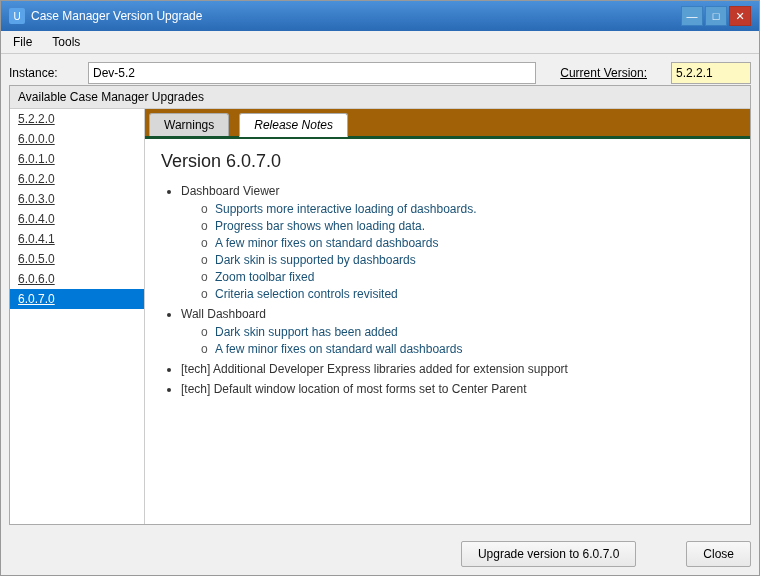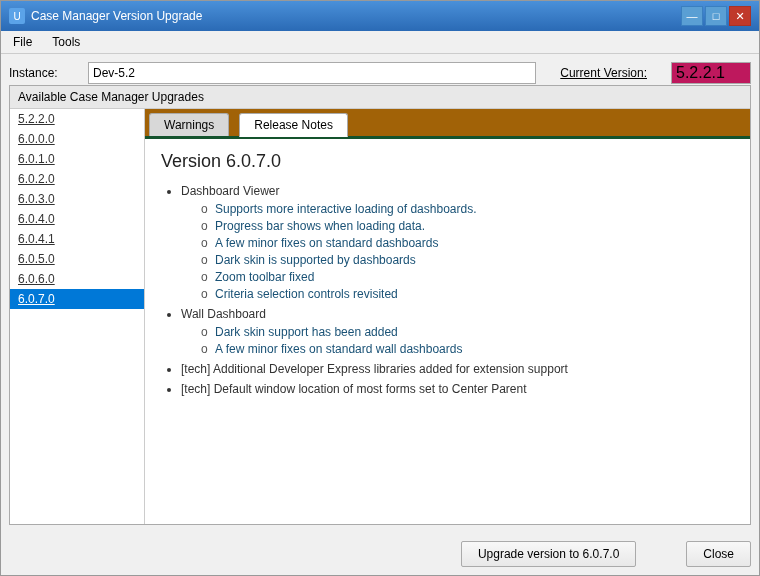--- a/index.html
+++ b/index.html
@@ -106,23 +106,23 @@
     }
     .version-label {
       font-size: 12px;
       white-space: nowrap;
       text-decoration: underline;
     }
     .version-input {
       width: 80px;
       height: 22px;
       border: 1px solid #aaa;
-      background: #be185d;
+      background: #fef9c3;
       padding: 2px 4px;
-      font-size: 16px;
+      font-size: 12px;
     }
     .main-panel {
       border: 1px solid #aaa;
       background: #f5f5f5;
       flex: 1;
       display: flex;
       flex-direction: column;
       overflow: hidden;
     }
     .panel-header {
@@ -177,20 +177,21 @@
       cursor: pointer;
       font-size: 12px;
       border-bottom: none;
       border-radius: 3px 3px 0 0;
     }
     .tab.active {
       background: white;
       border-bottom: 1px solid white;
       margin-bottom: -1px;
       z-index: 1;
+      font-style: italic;
     }
     .tab-content {
       flex: 1;
       overflow-y: auto;
       background: white;
       padding: 12px 16px;
     }
     .tab-pane { display: none; }
     .tab-pane.active { display: block; }
     .release-version-title {

